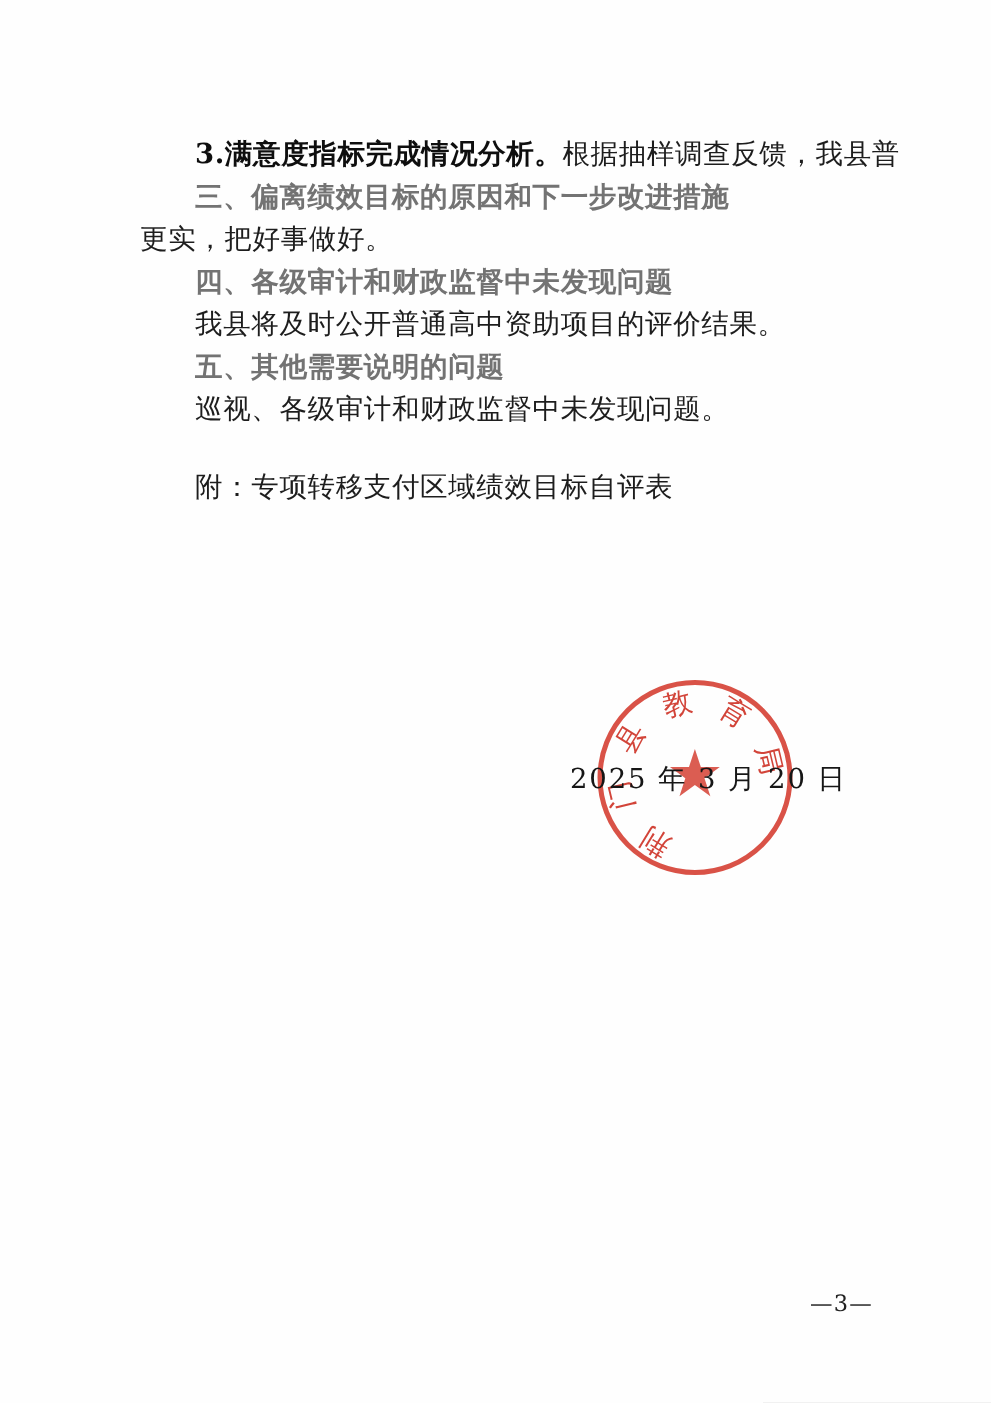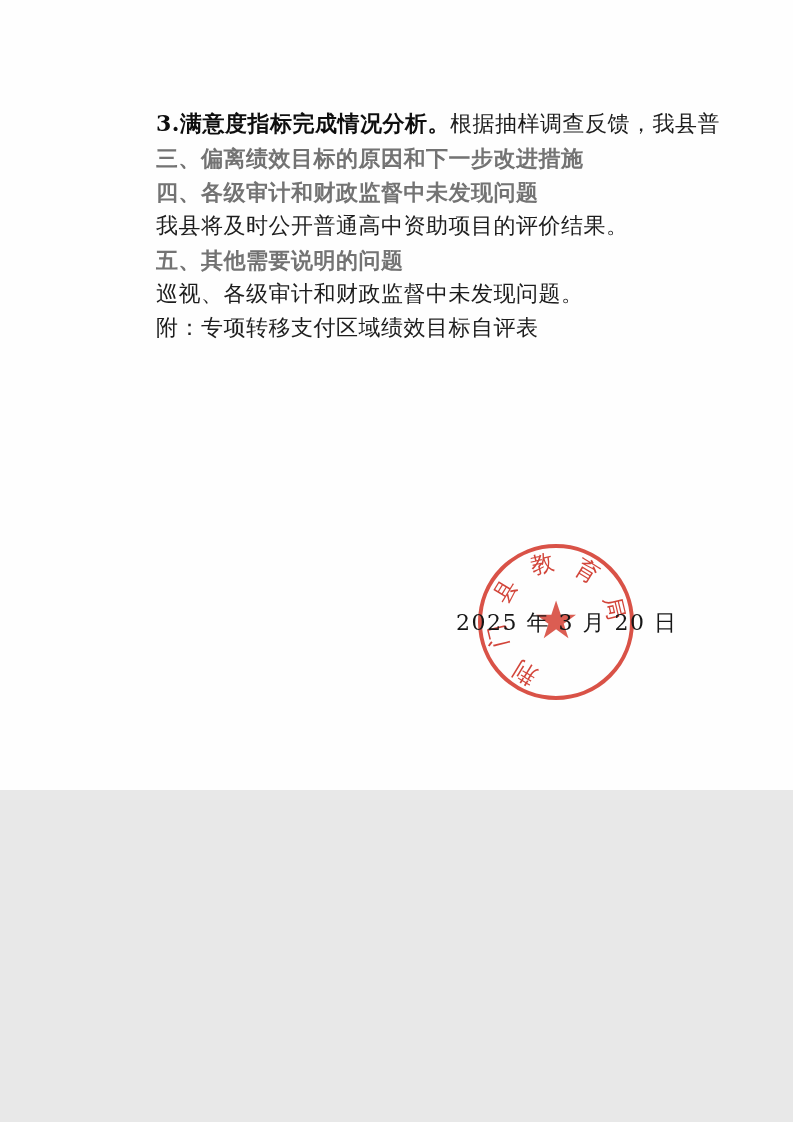--- a/index.html
+++ b/index.html
@@ -1,19 +1,19 @@
 <!DOCTYPE html>
 <html><head>
 <meta charset="utf-8">
 <style>
   html, body { margin: 0; padding: 0; background: #e8e8e8; }
   .page {
     position: relative;
     width: 793px;
-    height: 790px;
+    height: 1122px;
     margin: 0 auto;
     background: #fefefe;
     overflow: hidden;
     font-family: "DejaVu Serif", "Liberation Serif", serif;
     color: #1d1d1d;
   }
   .body-text {
     position: absolute;
     left: 112px;
     top: 106px;
@@ -21,21 +21,21 @@
   }
   .line {
     font-size: 22px;
     line-height: 34px;
     letter-spacing: 0.5px;
     white-space: nowrap;
   }
   .line.indent { padding-left: 44px; }
   .line.heading { font-weight: 700; color: #737373; }
   .run-bold { font-weight: 700; color: #0e0e0e; }
-  .line.attachment { }
+  .line.attachment { margin-top: 29px; }
 
   
   .seal {
     position: absolute;
     left: 478px;
     top: 544px;
     width: 156px;
     height: 156px;
     z-index: 1;
   }
@@ -101,20 +101,21 @@
   <div class="body-text">
 
     <div class="line indent">
       <span class="run-bold">3.满意度指标完成情况分析。</span><span>根据抽样调查反馈，我县普</span>
     </div>
 
 
     <div class="line indent heading">三、偏离绩效目标的原因和下一步改进措施</div>
 
 
+    <div class="line">更实，把好事做好。</div>
 
     <div class="line indent heading">四、各级审计和财政监督中未发现问题</div>
 
     <div class="line indent">我县将及时公开普通高中资助项目的评价结果。</div>
 
     <div class="line indent heading">五、其他需要说明的问题</div>
 
     <div class="line indent">巡视、各级审计和财政监督中未发现问题。</div>
 
     <div class="line indent attachment">附：专项转移支付区域绩效目标自评表</div>

